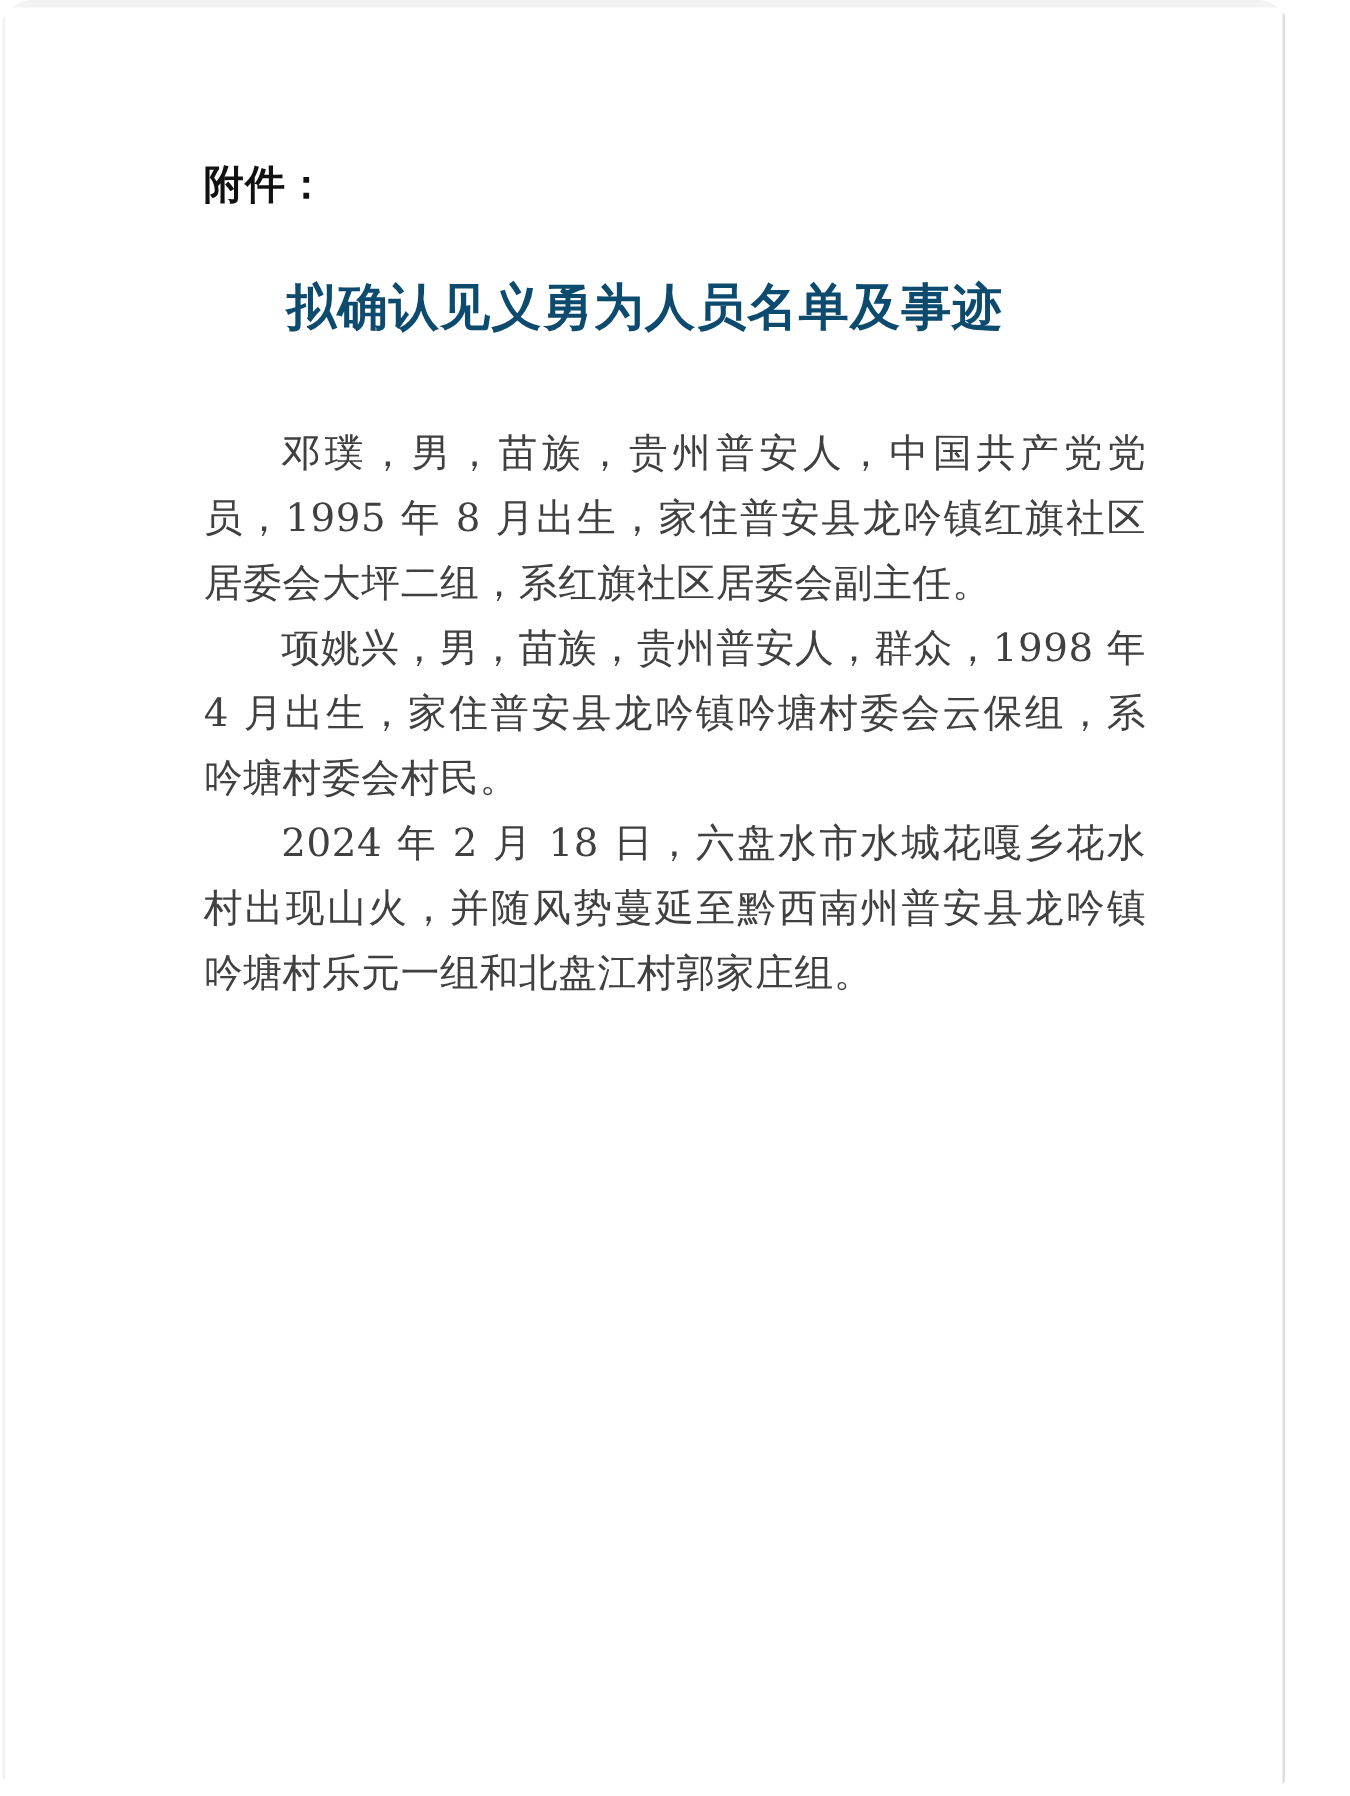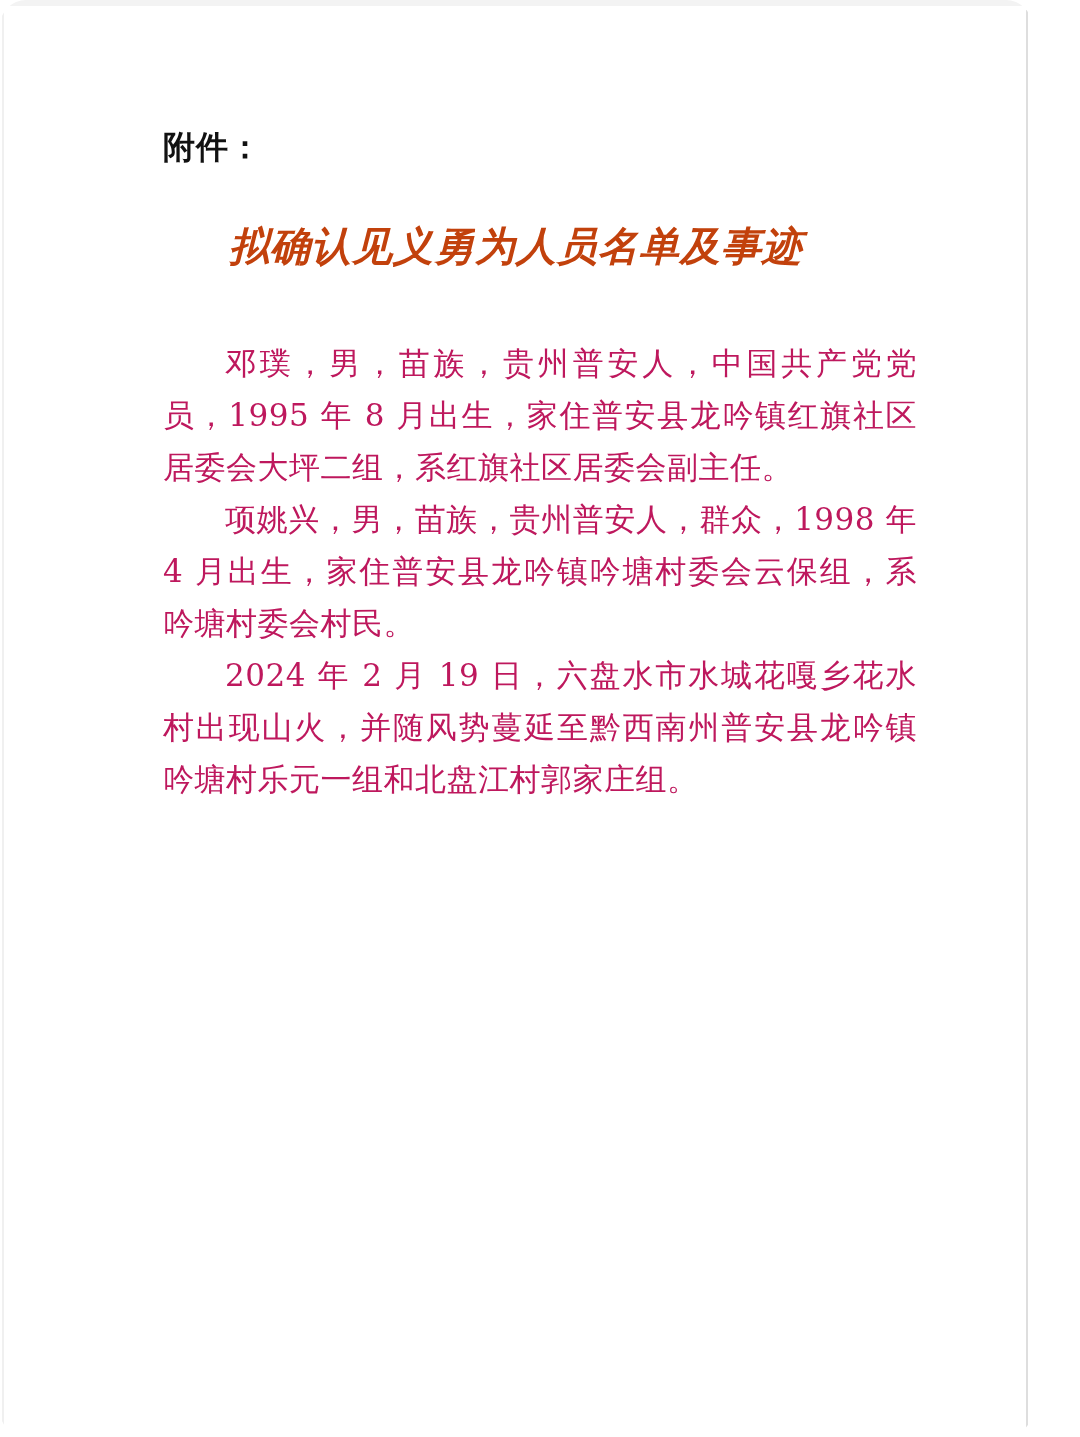--- a/index.html
+++ b/index.html
@@ -51,34 +51,33 @@
     position: absolute;
     top: 219px;
     left: 0;
     width: 100%;
     margin: 0;
     text-align: center;
     font-family: "DejaVu Serif", "Liberation Serif", serif;
     font-weight: 700;
     font-size: 40px;
     line-height: 54px;
-    color: #c2410c;
+    color: #0c4a6e;
     letter-spacing: 1px;
-    font-style: italic;
   }
   .doc-body {
     position: absolute;
     top: 337px;
     left: 163px;
     width: 754px;
     font-family: "DejaVu Serif", "Liberation Serif", serif;
     font-weight: 400;
     font-size: 31px;
     line-height: 52px;
-    color: #be185d;
+    color: #404040;
     text-align: justify;
     letter-spacing: 0.5px;
   }
   .doc-body p {
     margin: 0;
     text-indent: 2em;
   }
 </style>
 </head>
 <body>
@@ -88,15 +87,15 @@
   <div class="edge-left"></div>
   <div class="edge-right"></div>
 
   <div class="attachment-label">附件：</div>
 
   <h1 class="doc-title">拟确认见义勇为人员名单及事迹</h1>
 
   <div class="doc-body">
       <p>邓璞，男，苗族，贵州普安人，中国共产党党员，1995 年 8 月出生，家住普安县龙吟镇红旗社区居委会大坪二组，系红旗社区居委会副主任。</p>
       <p>项姚兴，男，苗族，贵州普安人，群众，1998 年 4 月出生，家住普安县龙吟镇吟塘村委会云保组，系吟塘村委会村民。</p>
-      <p>2024 年 2 月 19 日，六盘水市水城花嘎乡花水村出现山火，并随风势蔓延至黔西南州普安县龙吟镇吟塘村乐元一组和北盘江村郭家庄组。</p>
+      <p>2024 年 2 月 18 日，六盘水市水城花嘎乡花水村出现山火，并随风势蔓延至黔西南州普安县龙吟镇吟塘村乐元一组和北盘江村郭家庄组。</p>
     </div>
 </div>
 
 </body></html>

